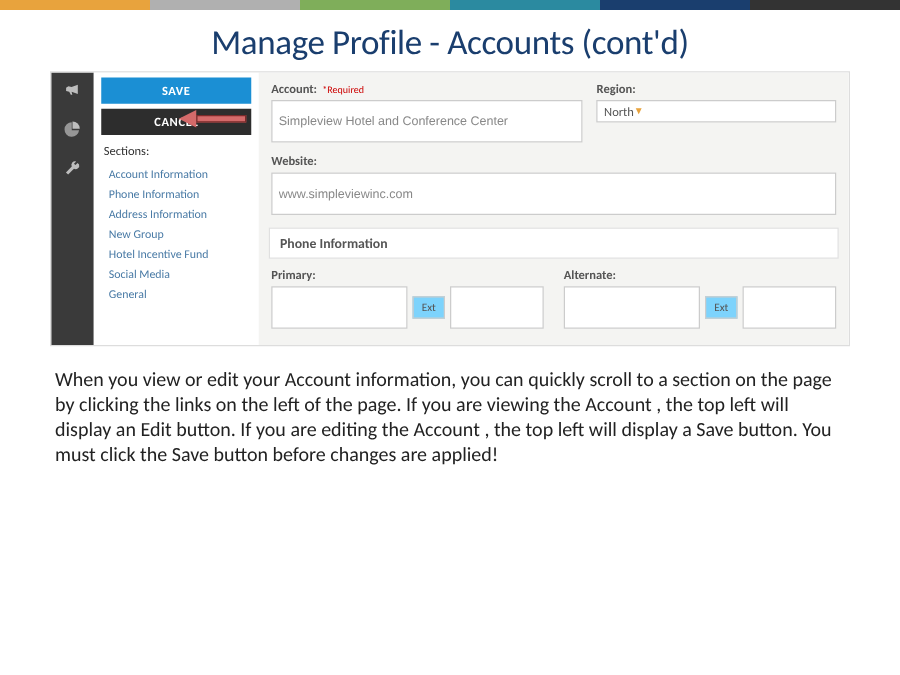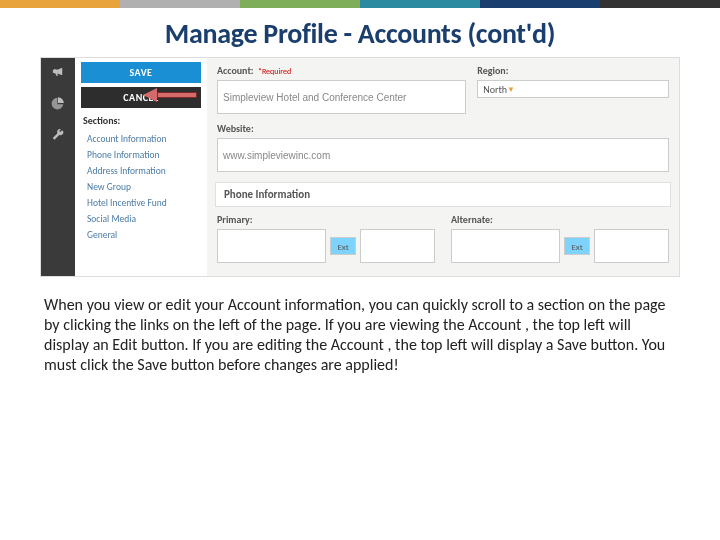--- a/index.html
+++ b/index.html
@@ -5,32 +5,32 @@
   * { box-sizing: border-box; margin: 0; padding: 0; }
   body { font-family: Calibri, Arial, sans-serif; width: 720px; height: 540px; background: #fff; overflow: hidden; }
   .topbar { display: flex; height: 8px; }
   .topbar div { flex: 1; }
   .tb-orange { background: #e8a33d; }
   .tb-grey { background: #b0b0b0; }
   .tb-green { background: #7fae5a; }
   .tb-teal { background: #2b8aa0; }
   .tb-blue { background: #1a3e6e; }
   .tb-dark { background: #333; }
-  h1.title { color: #1a3e6e; font-weight: 700; font-size: 28px; text-align: center; margin: 8px 0 6px 0; letter-spacing: -0.3px; }
+  h1.title { color: #1a3e6e; font-weight: 400; font-size: 28px; text-align: center; margin: 8px 0 6px 0; letter-spacing: -0.3px; }
   .app { display: flex; margin: 0 40px 0 40px; border: 1px solid #ddd; height: 220px; overflow: hidden; }
   .iconcol { width: 34px; background: #3a3a3a; display: flex; flex-direction: column; align-items: center; padding-top: 4px; gap: 14px; }
   .iconcol .ic { width: 18px; height: 18px; display: flex; align-items: center; justify-content: center; color: #bdbdbd; font-size: 13px; }
   .leftpane { width: 132px; background: #fff; font-size: 10px; }
   .btn { margin: 4px 6px 3px 6px; text-align: center; font-weight: 700; font-size: 10px; padding: 4px 0; color: #fff; letter-spacing: 0.5px; cursor: pointer; }
   .btn-save { background: #1b8fd4; }
   .btn-cancel { background: #2d2d2d; position: relative; }
   .arrow { position: absolute; left: 62px; top: 1px; width: 60px; height: 14px; }
   .arrow .shaft { position: absolute; left: 14px; top: 4px; width: 40px; height: 6px; background: #d46a6a; border: 1px solid #7a2a2a; }
   .arrow .head { position: absolute; left: 0; top: 0; width: 0; height: 0; border-top: 7px solid transparent; border-bottom: 7px solid transparent; border-right: 14px solid #d46a6a; }
-  .sections-label { font-weight: 700; margin: 6px 0 4px 8px; font-size: 10px; color: #333; }
+  .sections-label { font-weight: 400; margin: 6px 0 4px 8px; font-size: 10px; color: #333; }
   .sections { list-style: none; margin-left: 12px; }
   .sections li { color: #4a7ba6; font-size: 9.5px; padding: 2px 0; cursor: pointer; }
   .mainpane { flex: 1; background: #f4f4f2; font-size: 10px; overflow: hidden; }
   .formrow { display: flex; padding: 6px 10px 2px 10px; gap: 11px; }
   .formcol { flex: 1; }
   .flab { font-weight: 700; color: #555; font-size: 10px; margin-bottom: 3px; display: block; }
   .req { color: #c00; font-size: 8px; font-weight: 400; margin-left: 2px; }
   .inp { width: 100%; border: 1px solid #ccc; background: #fff; height: 18px; padding: 16px 5px; font-size: 10px; color: #888; }
   .sel { background: #fff; border: 1px solid #ccc; height: 18px; padding: 2px 5px; font-size: 10px; color: #555; width: 100%; display: flex; justify-content: flex-start; align-items: center; }
   .sel .chev { color: #e8a33d; font-size: 8px; }

